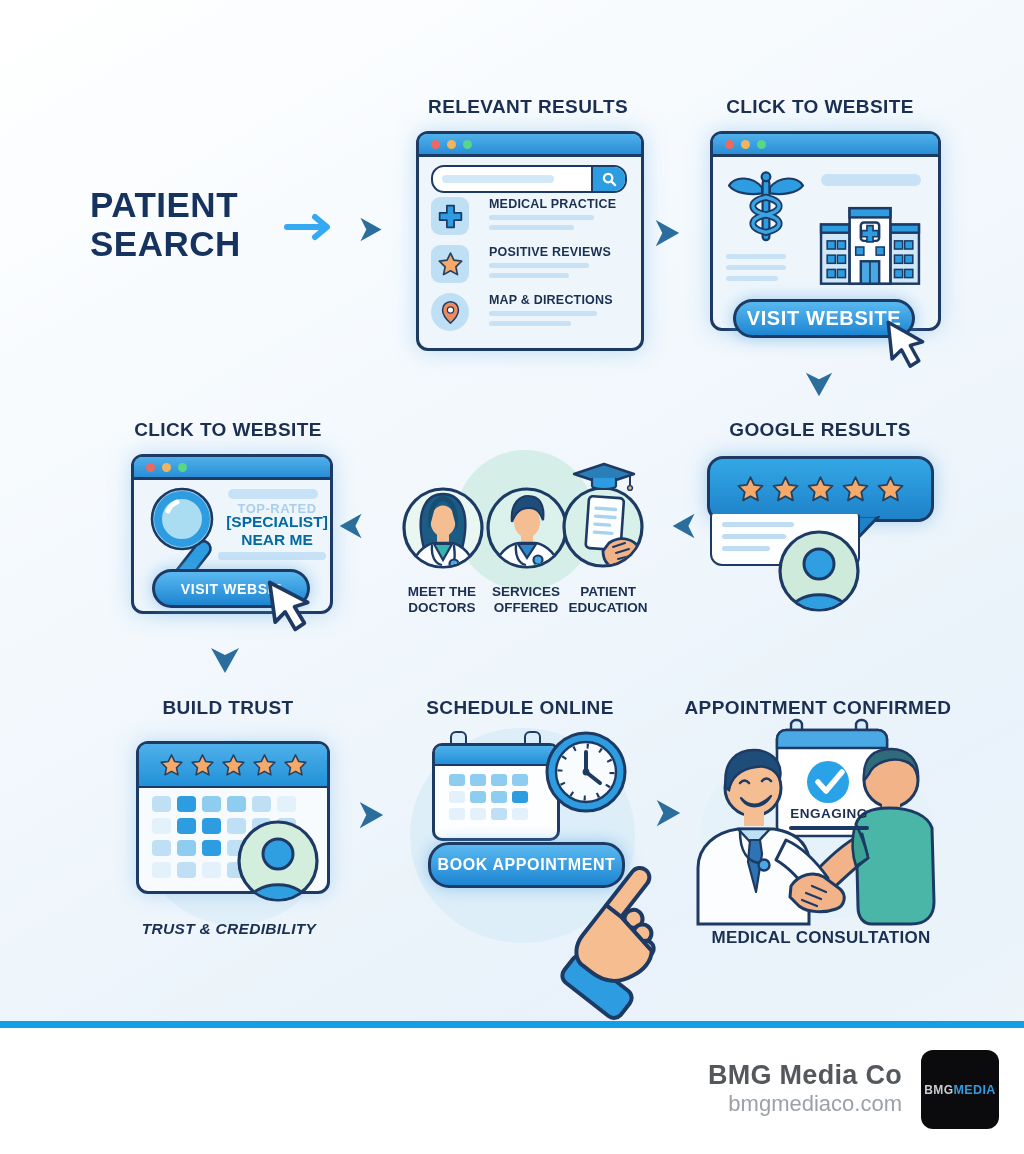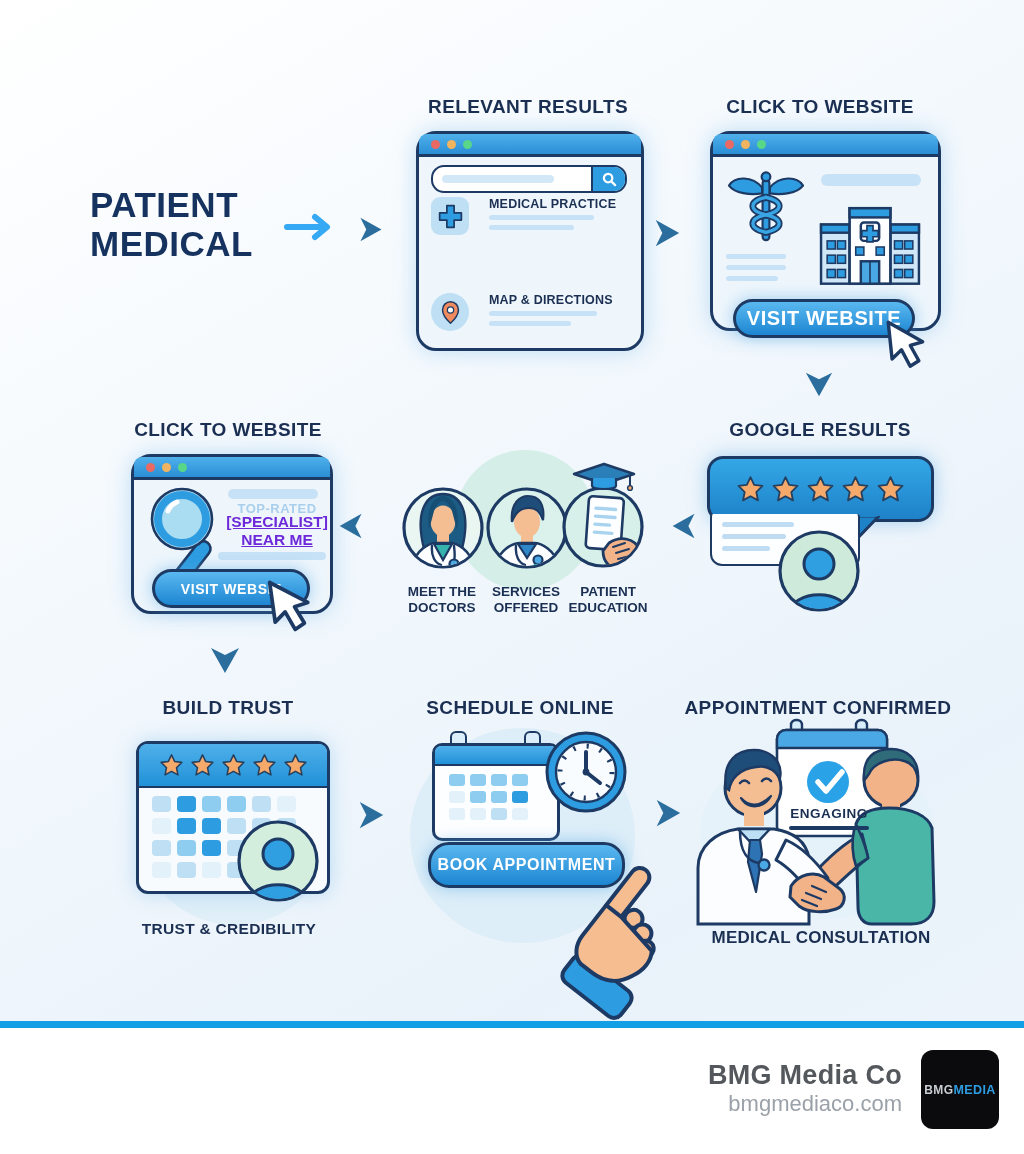--- a/index.html
+++ b/index.html
@@ -8,21 +8,21 @@
     font-family:"Liberation Sans",sans-serif;
     background:linear-gradient(150deg,#ffffff 0%,#f4f9fd 35%,#e9f2fa 75%,#eef5fb 100%);
   }
   .glow{position:absolute;border-radius:50%;}
   
   .heading{position:absolute;font-weight:bold;color:#1a2f52;font-size:19px;letter-spacing:.4px;text-align:center;white-space:nowrap;}
   .cap{position:absolute;font-weight:bold;color:#1a2f52;text-align:center;}
   
   .title{position:absolute;left:90px;top:186px;font-size:35px;font-weight:bold;color:#16335f;line-height:1.1;letter-spacing:.5px;}
   
-  .window{position:absolute;background:#eef6fc;border:3px solid #1d3a64;border-radius:20px;box-shadow:0 0 22px rgba(88,170,230,.35);}
+  .window{position:absolute;background:#eef6fc;border:3px solid #1d3a64;border-radius:12px;box-shadow:0 0 22px rgba(88,170,230,.35);}
   .win-header{height:20px;background:linear-gradient(180deg,#4fb0ea,#2a8ed6);border-bottom:3px solid #1d3a64;border-radius:8px 8px 0 0;display:flex;align-items:center;gap:7px;padding-left:12px;}
   .dot{width:9px;height:9px;border-radius:50%;}
   .dot-r{background:#ea6a63}.dot-y{background:#f2b45e}.dot-g{background:#58d789}
   
   .pill-btn{position:absolute;display:flex;align-items:center;justify-content:center;background:linear-gradient(180deg,#5ab8f0,#1d86d2);border:3px solid #1d3a64;border-radius:21px;color:#fff;font-weight:bold;letter-spacing:.6px;box-shadow:0 0 16px rgba(88,170,230,.55);}
   .bar{position:absolute;background:#c7e2f6;border-radius:4px;}
   
   .searchbar{position:absolute;left:12px;top:31px;width:192px;height:24px;background:#fff;border:2.5px solid #1d3a64;border-radius:13px;overflow:hidden;}
   .searchbar .inner{position:absolute;left:9px;top:8px;width:112px;height:8px;background:#d3e8f7;border-radius:4px;}
   .searchbar .magbtn{position:absolute;right:0;top:0;width:32px;height:100%;background:#2d9ce0;border-left:2.5px solid #1d3a64;display:flex;align-items:center;justify-content:center;}
@@ -50,36 +50,36 @@
   
   .footer-line{position:absolute;left:0;top:1021px;width:1024px;height:7px;background:#129fe6;}
   .footer-bg{position:absolute;left:0;top:1028px;width:1024px;height:126px;background:#ffffff;}
   .brand{position:absolute;left:640px;top:1060px;width:262px;text-align:right;line-height:1.15;}
   .brand .co{font-size:27px;font-weight:bold;color:#54585c;letter-spacing:.3px;}
   .brand .site{font-size:22px;color:#9ba1a8;}
   .logo{position:absolute;left:921px;top:1050px;width:78px;height:79px;background:#0b0b0d;border-radius:12px;display:flex;align-items:center;justify-content:center;}
   .logo .t1{color:#c9cdd1;font-weight:bold;font-size:12px;letter-spacing:.4px;}
   .logo .t2{color:#2d9ce0;font-weight:bold;font-size:12.5px;letter-spacing:.4px;}
   .faint{color:#a9cfec;}
-  .navy{color:#6d28d9;text-decoration:underline;}
+  .navy{color:#0369a1;}
   svg{display:block;}
 </style>
 </head>
 <body>
 
 <div class="canvas">
 
   <div class="glow" style="left:455px;top:450px;width:140px;height:140px;background:#d5efe8;"></div>
   <div class="glow" style="left:140px;top:740px;width:190px;height:185px;background:#e0eff8;"></div>
   <div class="glow" style="left:410px;top:728px;width:225px;height:215px;background:#ddeef8;"></div>
   <div class="glow" style="left:700px;top:745px;width:235px;height:175px;background:#e6f2fa;"></div>
 
   <div class="title">
     <div>PATIENT</div>
-    <div>MEDICAL</div>
+    <div>SEARCH</div>
   </div>
   <div style="position:absolute;left:283px;top:212px;width:56px;height:30px;">
     <svg viewBox="0 0 56 30">
         <path d="M4 15 H42 M32 5 L44 15 L32 25" fill="none" stroke="#35a9f3" stroke-width="6" stroke-linecap="round" stroke-linejoin="round"></path>
       </svg>
   </div>
   <div class="chev" style="left:357px;top:214px;width:27px;height:31px;">
     <svg viewBox="0 0 32 34">
         <path d="M4 3 L29 17 L4 31 L11 17 Z" fill="#2b6e9d"></path>
       </svg>
@@ -104,20 +104,30 @@
 
     <div class="rrow" style="top:63px;">
       <span class="tile">
         <svg width="27" height="27" viewBox="0 0 41 41">
             <path d="M15 4 h11 v11 h11 v11 h-11 v11 h-11 v-11 h-11 v-11 h11 Z" fill="#2d9ce0" stroke="#1d3a64" stroke-width="2.6" stroke-linejoin="round"></path>
           </svg>
       </span>
       <span class="rtitle">MEDICAL PRACTICE</span>
       <span class="bar" style="left:58px;top:18px;width:105px;height:5px;"></span>
       <span class="bar" style="left:58px;top:28px;width:85px;height:5px;"></span>
+    </div>
+    <div class="rrow" style="top:111px;">
+      <span class="tile">
+        <svg width="27" height="27" viewBox="0 0 40 40">
+            <path d="M20 3 L25 13.5 36.5 15 28 23.5 30.3 35 20 29.3 9.7 35 12 23.5 3.5 15 15 13.5 Z" fill="#f5a96a" stroke="#27405f" stroke-width="2.5" stroke-linejoin="round"></path>
+          </svg>
+      </span>
+      <span class="rtitle">POSITIVE REVIEWS</span>
+      <span class="bar" style="left:58px;top:18px;width:100px;height:5px;"></span>
+      <span class="bar" style="left:58px;top:28px;width:80px;height:5px;"></span>
     </div>
     <div class="rrow" style="top:159px;">
       <span class="tile round">
         <svg width="25" height="25" viewBox="0 0 40 44">
             <path d="M20 3 C12 3 6 9.5 6 17.5 C6 28 20 41 20 41 C20 41 34 28 34 17.5 C34 9.5 28 3 20 3 Z" fill="#f08a5f" stroke="#1d3a64" stroke-width="2.6" stroke-linejoin="round"></path>
             <circle cx="20" cy="17.5" r="5.5" fill="#fff" stroke="#1d3a64" stroke-width="2.2"></circle>
           </svg>
       </span>
       <span class="rtitle">MAP &amp; DIRECTIONS</span>
       <span class="bar" style="left:58px;top:18px;width:108px;height:5px;"></span>
@@ -426,21 +436,21 @@
             <circle cx="42" cy="42" r="38"></circle>
           </clipPath>
         </defs>
       <circle cx="42" cy="42" r="39" fill="#d4eedd" stroke="#1d3a64" stroke-width="3.2"></circle>
       <g clip-path="url(#avclip2)">
         <circle cx="42" cy="35" r="15" fill="#2f9fe2" stroke="#1d3a64" stroke-width="3"></circle>
         <path d="M12 86 C14 59 70 59 72 86 Z" fill="#2f9fe2" stroke="#1d3a64" stroke-width="3"></path>
       </g>
     </svg>
   </div>
-  <div class="cap" style="left:118px;top:920px;width:222px;font-size:15.5px;letter-spacing:.3px;">TRUST &amp; CREDIBILITY</div>
+  <div class="cap" style="left:118px;top:920px;width:222px;font-size:15.5px;letter-spacing:.3px;font-style:italic;">TRUST &amp; CREDIBILITY</div>
   <div class="chev" style="left:356px;top:798px;width:30px;height:34px;">
     <svg viewBox="0 0 32 34">
         <path d="M4 3 L29 17 L4 31 L11 17 Z" fill="#2b6e9d"></path>
       </svg>
   </div>
 
   <div class="heading" style="left:420px;top:697px;width:200px;">SCHEDULE ONLINE</div>
   <span class="ring" style="left:450px;top:731px;"></span>
   <span class="ring" style="left:524px;top:731px;"></span>
   <div style="position:absolute;left:432px;top:743px;width:122px;height:92px;background:#fdfeff;border:3px solid #1d3a64;border-radius:10px;">

